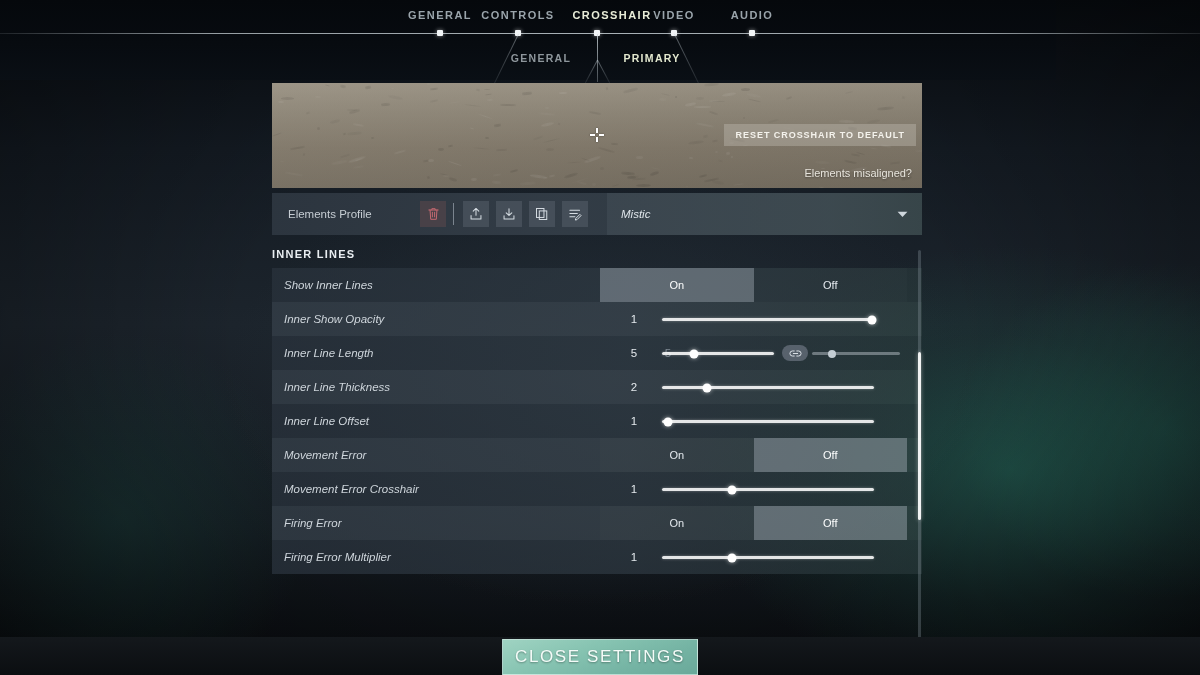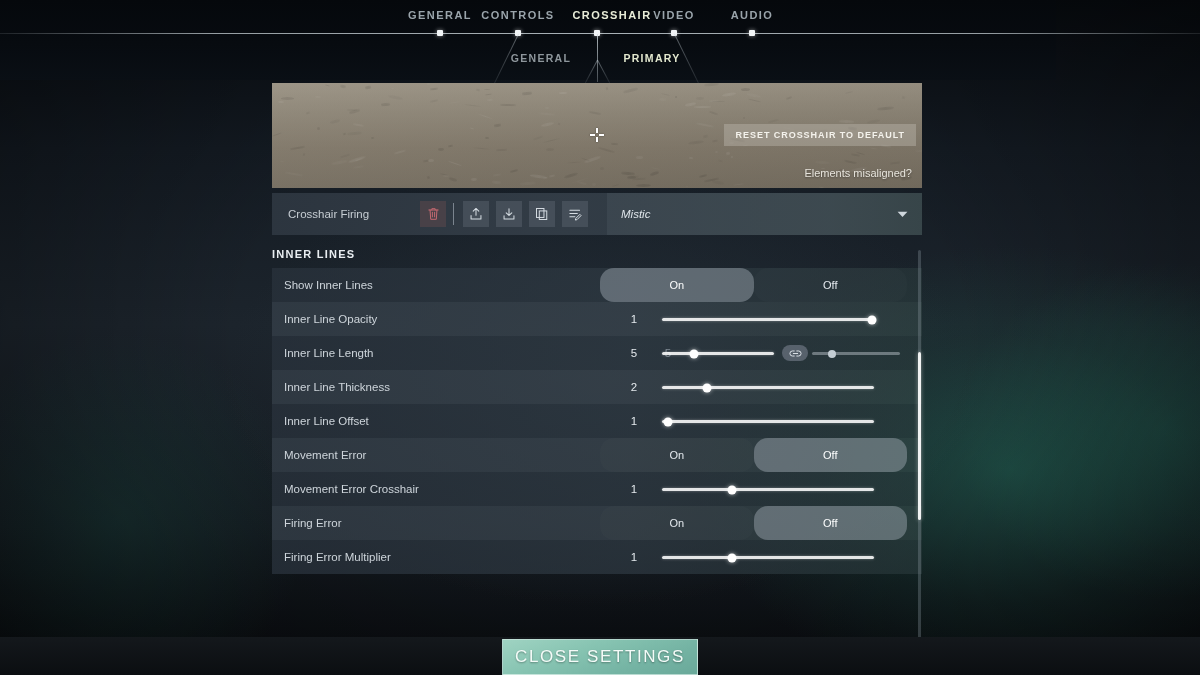--- a/index.html
+++ b/index.html
@@ -130,29 +130,28 @@
   }
   #rows { position:absolute; left:0; top:185px; width:650px; }
   .row {
     position:relative; height:34px; display:flex; align-items:center;
     background:linear-gradient(90deg, rgba(40,49,59,0.80) 0%, rgba(46,57,66,0.72) 55%, rgba(42,58,60,0.60) 100%);
   }
   .row.alt {
     background:linear-gradient(90deg, rgba(52,62,72,0.80) 0%, rgba(58,69,78,0.72) 55%, rgba(52,70,70,0.60) 100%);
   }
   .row-label {
-    width:330px; padding-left:12px; font-size:11.5px; color:#ced5db; font-weight:400;
+    width:330px; padding-left:12px; font-size:11.5px; color:#ced5db; font-weight:400;font-style:italic;
   }
   
   .toggle { position:absolute; left:328px; top:0; width:307px; height:34px; display:flex; }
   .toggle-opt {
     flex:1; display:flex; align-items:center; justify-content:center;
     font-size:11px; color:#e4e9ee; cursor:pointer;
     background:rgba(255,255,255,0.015);
-    border-radius:14px;
   }
   .toggle-opt.sel { background:rgba(171,180,190,0.42); color:#fdfefe; }
 
   
   .val {
     position:absolute; left:340px; top:0; height:34px; width:44px;
     display:flex; align-items:center; justify-content:center;
     font-size:11.5px; color:#e3e8ec;
   }
   .val2 { left:374px; color:#7e8892; }
@@ -386,21 +385,21 @@
       <i style="left:-7px; top:-1px; width:5px; height:2px;"></i>
       <i style="left:2px;  top:-1px; width:5px; height:2px;"></i>
       <i style="left:-1px; top:-7px; width:2px; height:5px;"></i>
       <i style="left:-1px; top:2px;  width:2px; height:5px;"></i>
     </div>
     <div id="reset-btn">RESET CROSSHAIR TO DEFAULT</div>
     <div id="misaligned">Elements misaligned?</div>
   </div>
 
   <div id="profile-bar">
-    <div id="profile-label">Crosshair Firing</div>
+    <div id="profile-label">Elements Profile</div>
 
     <div class="icon-btn danger">
       <svg width="13" height="14" viewBox="0 0 14 15">
         <path d="M2 3.2h10M5.2 3.2V1.8h3.6v1.4M3.3 3.2l.7 10h6l.7-10M5.8 5.6v5M8.2 5.6v5" fill="none" stroke="#c76b72" stroke-width="1.05" stroke-linecap="round"></path>
       </svg>
     </div>
 
     <div class="icon-divider"></div>
 
     <div class="icon-btn">
@@ -440,21 +439,21 @@
   <div id="section-title">INNER LINES</div>
   <div id="rows">
       <div class="row">
         <div class="row-label">Show Inner Lines</div>
         <div class="toggle">
           <div class="toggle-opt sel">On</div>
           <div class="toggle-opt">Off</div>
         </div>
       </div>
       <div class="row alt">
-        <div class="row-label">Inner Line Opacity</div>
+        <div class="row-label">Inner Show Opacity</div>
         <div class="val">1</div>
         <div class="slider" style="left:390px; width:212px">
               <div class="knob" style="left:99%"></div>
             </div>
       </div>
       <div class="row">
         <div class="row-label">Inner Line Length</div>
         <div class="val">5</div>
         <div class="val val2">5</div>
         <div class="slider" style="left:390px; width:112px">

